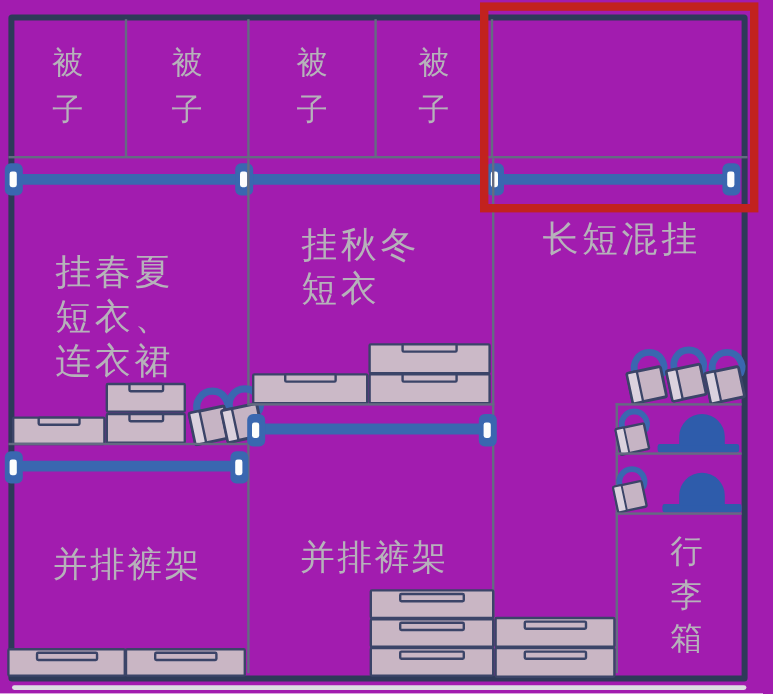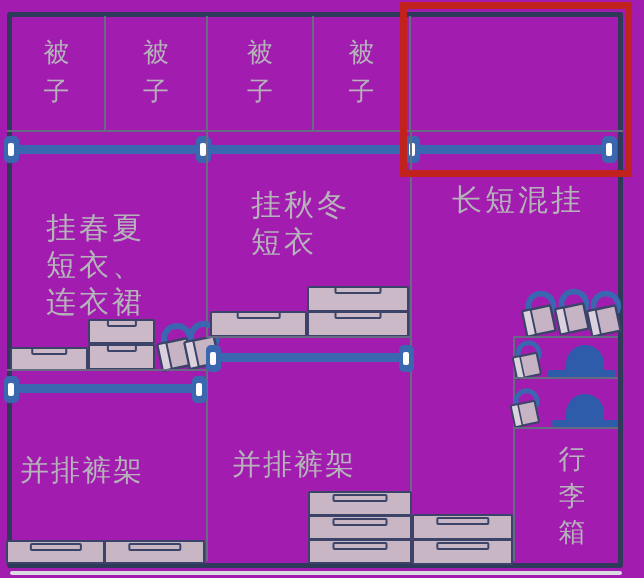--- a/index.html
+++ b/index.html
@@ -20,21 +20,21 @@
   .frame{position:absolute;left:7px;top:12px;width:616px;height:556px;
     border:5px solid var(--frame);border-radius:3px;box-sizing:border-box;}
   .hline{position:absolute;height:2px;background:var(--line);}
   .vline{position:absolute;width:2px;background:var(--line);}
   .rodbar{position:absolute;height:9px;background:var(--rod);border-radius:4px;}
   .bracket{position:absolute;width:15px;height:27px;background:var(--rod);border-radius:5px;}
   .bracket i{position:absolute;left:4px;top:7px;width:6px;height:13px;background:#fdfdfd;border-radius:2px;display:block;}
   .comp{position:absolute;top:18px;height:108px;display:flex;align-items:center;justify-content:center;}
   .vlabel{width:30px;font-size:26px;line-height:1.5;color:var(--txt);text-align:center;letter-spacing:0;}
   .slabel{position:absolute;color:var(--txt);font-size:30px;line-height:37px;letter-spacing:3px;white-space:nowrap;}
-  .zlabel{position:absolute;color:var(--txt);font-size:29px;letter-spacing:2px;white-space:nowrap;}
+  .zlabel{position:absolute;color:var(--txt);font-size:29px;letter-spacing:2px;text-align:center;white-space:nowrap;}
   .sbox{position:absolute;background:var(--boxfill);border:2px solid var(--boxline);border-radius:2px;box-sizing:border-box;}
   .sbox .notch{position:absolute;left:50%;transform:translateX(-50%);top:-2px;width:48%;height:8px;
     background:var(--boxfill);border:2px solid var(--boxline);border-radius:2px;box-sizing:border-box;}
   .drawer{position:absolute;background:#c9b6c4;border:2px solid var(--boxline);border-radius:2px;box-sizing:border-box;}
   .drawer .notch{position:absolute;left:50%;transform:translateX(-50%);top:1px;width:55%;height:8px;
     background:#c9b6c4;border:2px solid var(--boxline);border-radius:2px;box-sizing:border-box;}
   .bag{position:absolute;}
   .dome{position:absolute;background:var(--dome);border-radius:50px 50px 0 0;}
   .strip{position:absolute;background:var(--dome);height:7px;border-radius:2px;}
   .redbox{position:absolute;left:400px;top:2px;width:232px;height:175px;

